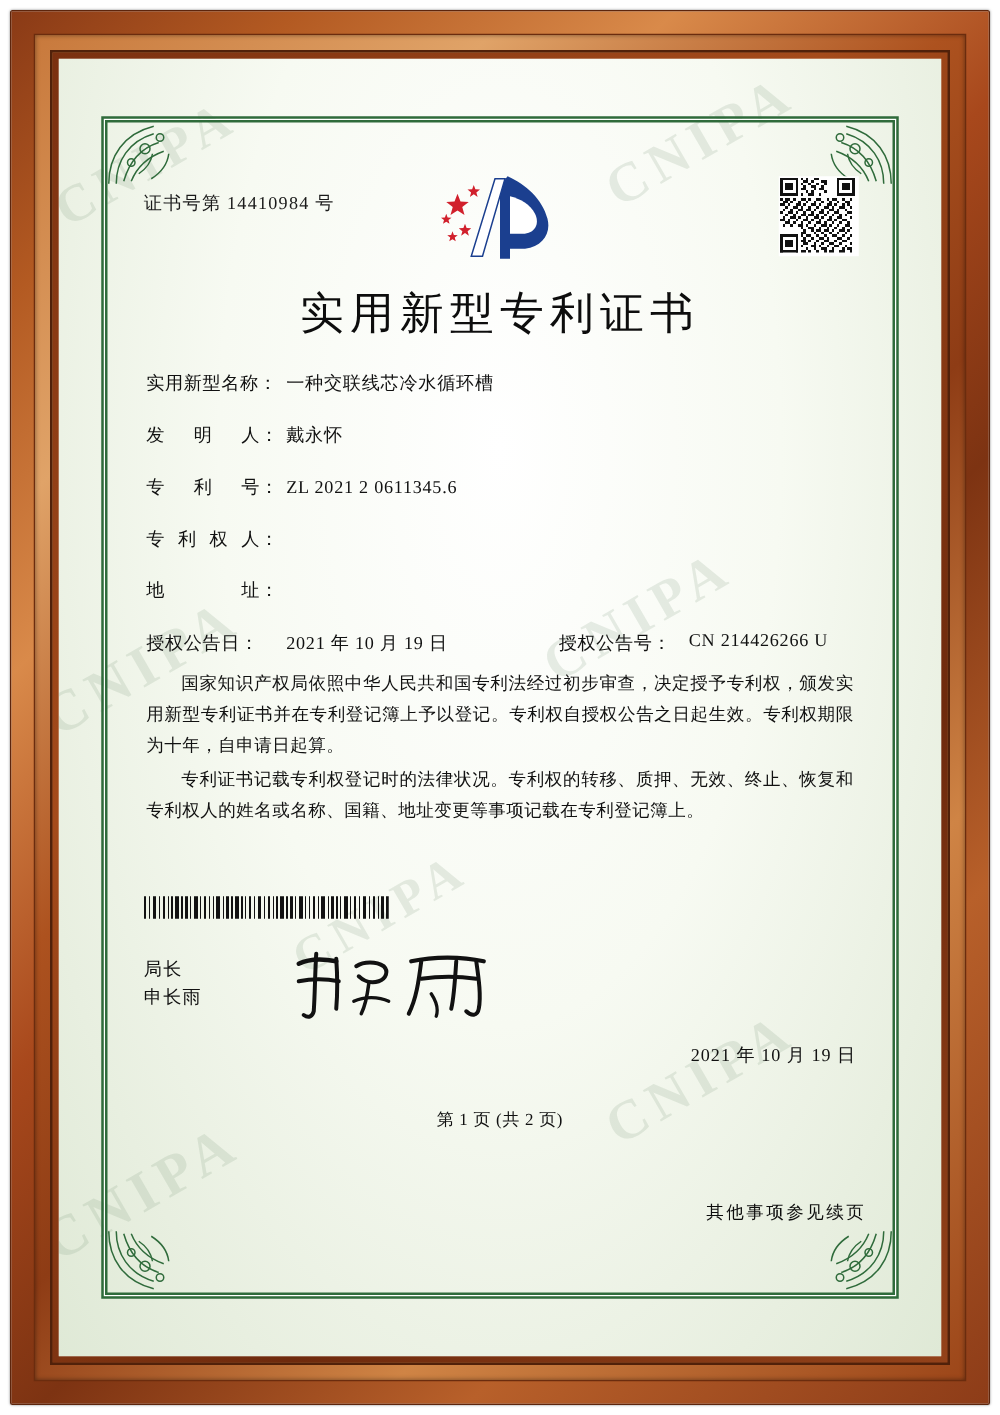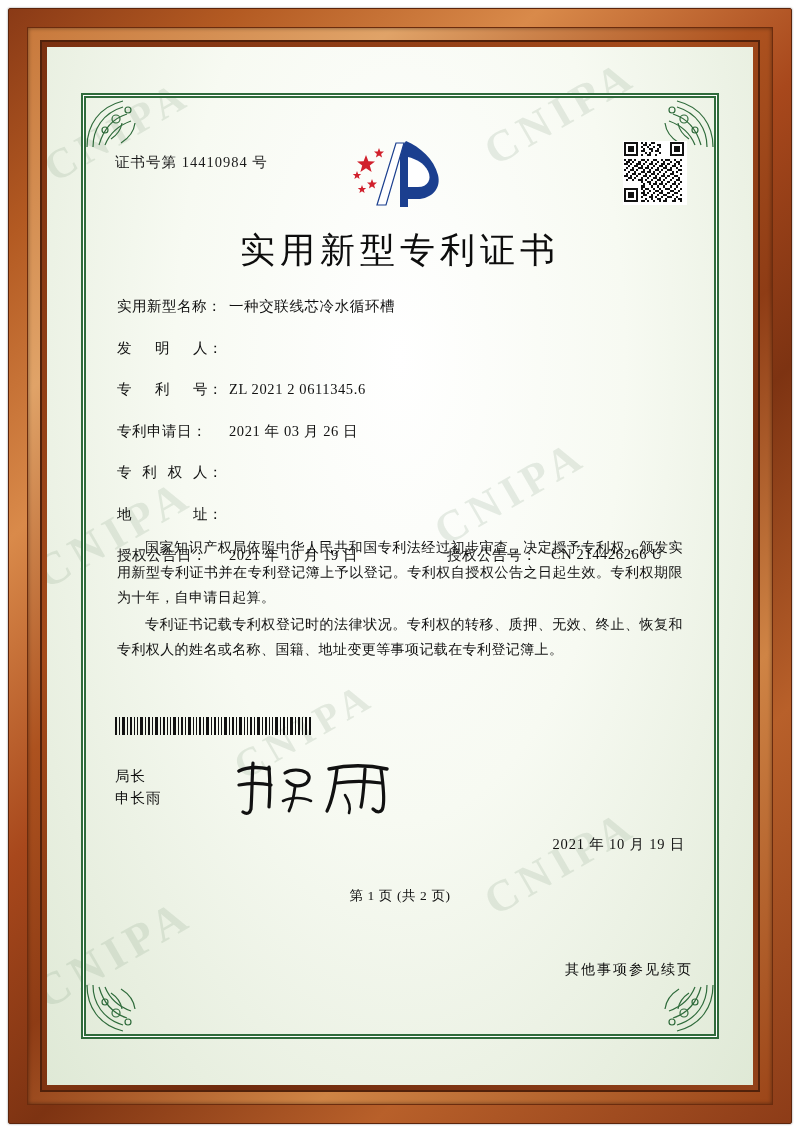--- a/index.html
+++ b/index.html
@@ -571,35 +571,32 @@
             <div class="field-label">实用新型名称：</div>
             <div class="field-value">一种交联线芯冷水循环槽</div>
           </div>
 
           <div class="field-row">
             <div class="field-label spaced">
               <span>发</span>
               <span>明</span>
               <span>人：</span>
             </div>
+            <div class="field-value">戴永怀</div>
           </div>
 
           <div class="field-row">
             <div class="field-label spaced">
               <span>专</span>
               <span>利</span>
               <span>号：</span>
             </div>
             <div class="field-value">ZL 2021 2 0611345.6</div>
           </div>
 
-          <div class="field-row">
-            <div class="field-label">专利申请日：</div>
-            <div class="field-value">2021 年 03 月 26 日</div>
-          </div>
 
           <div class="field-row">
             <div class="field-label spaced">
               <span>专</span>
               <span>利</span>
               <span>权</span>
               <span>人：</span>
             </div>
           </div>
 

